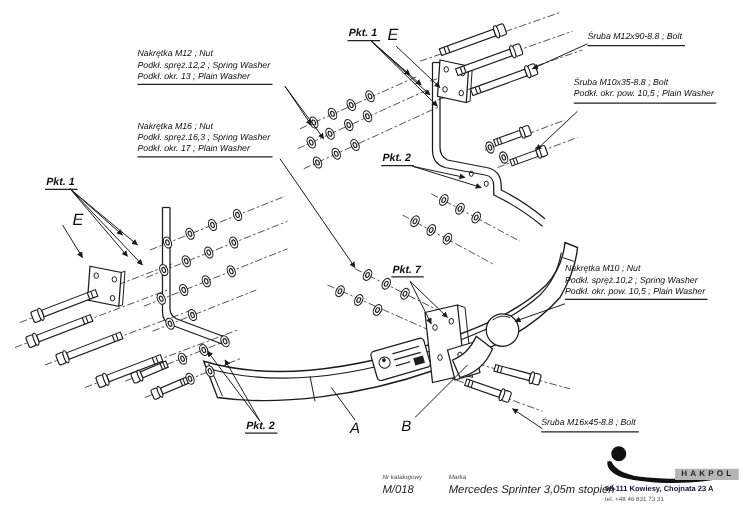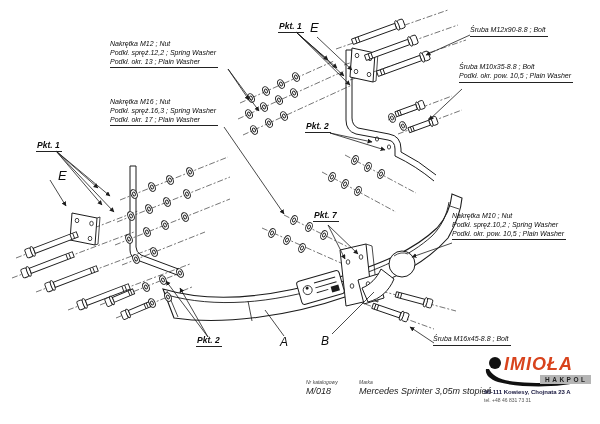--- a/index.html
+++ b/index.html
@@ -303,18 +303,17 @@
   <div class="letter" style="left:310px;top:20px;">E</div>
   <div class="letter" style="left:58px;top:168px;">E</div>
   <div class="letter" style="left:280px;top:335px;font-size:12px;">A</div>
   <div class="letter" style="left:321px;top:334px;font-size:12px;">B</div>
 
   <div class="tb-label" style="left:306px;top:379px;">Nr katalogowy</div>
   <div class="tb-value" style="left:306px;top:386px;">M/018</div>
   <div class="tb-label" style="left:359px;top:379px;">Marka</div>
   <div class="tb-value" style="left:359px;top:386px;">Mercedes Sprinter 3,05m stopień</div>
 
-  <div class="logo-name">IMIOŁA</div>
   <div class="logo-sub">HAKPOL</div>
   <div class="logo-addr">96-111 Kowiesy, Chojnata 23 A</div>
   <div class="logo-tel">tel. +48 46 831 73 31</div>
 
 </div>
 
 </body></html>

